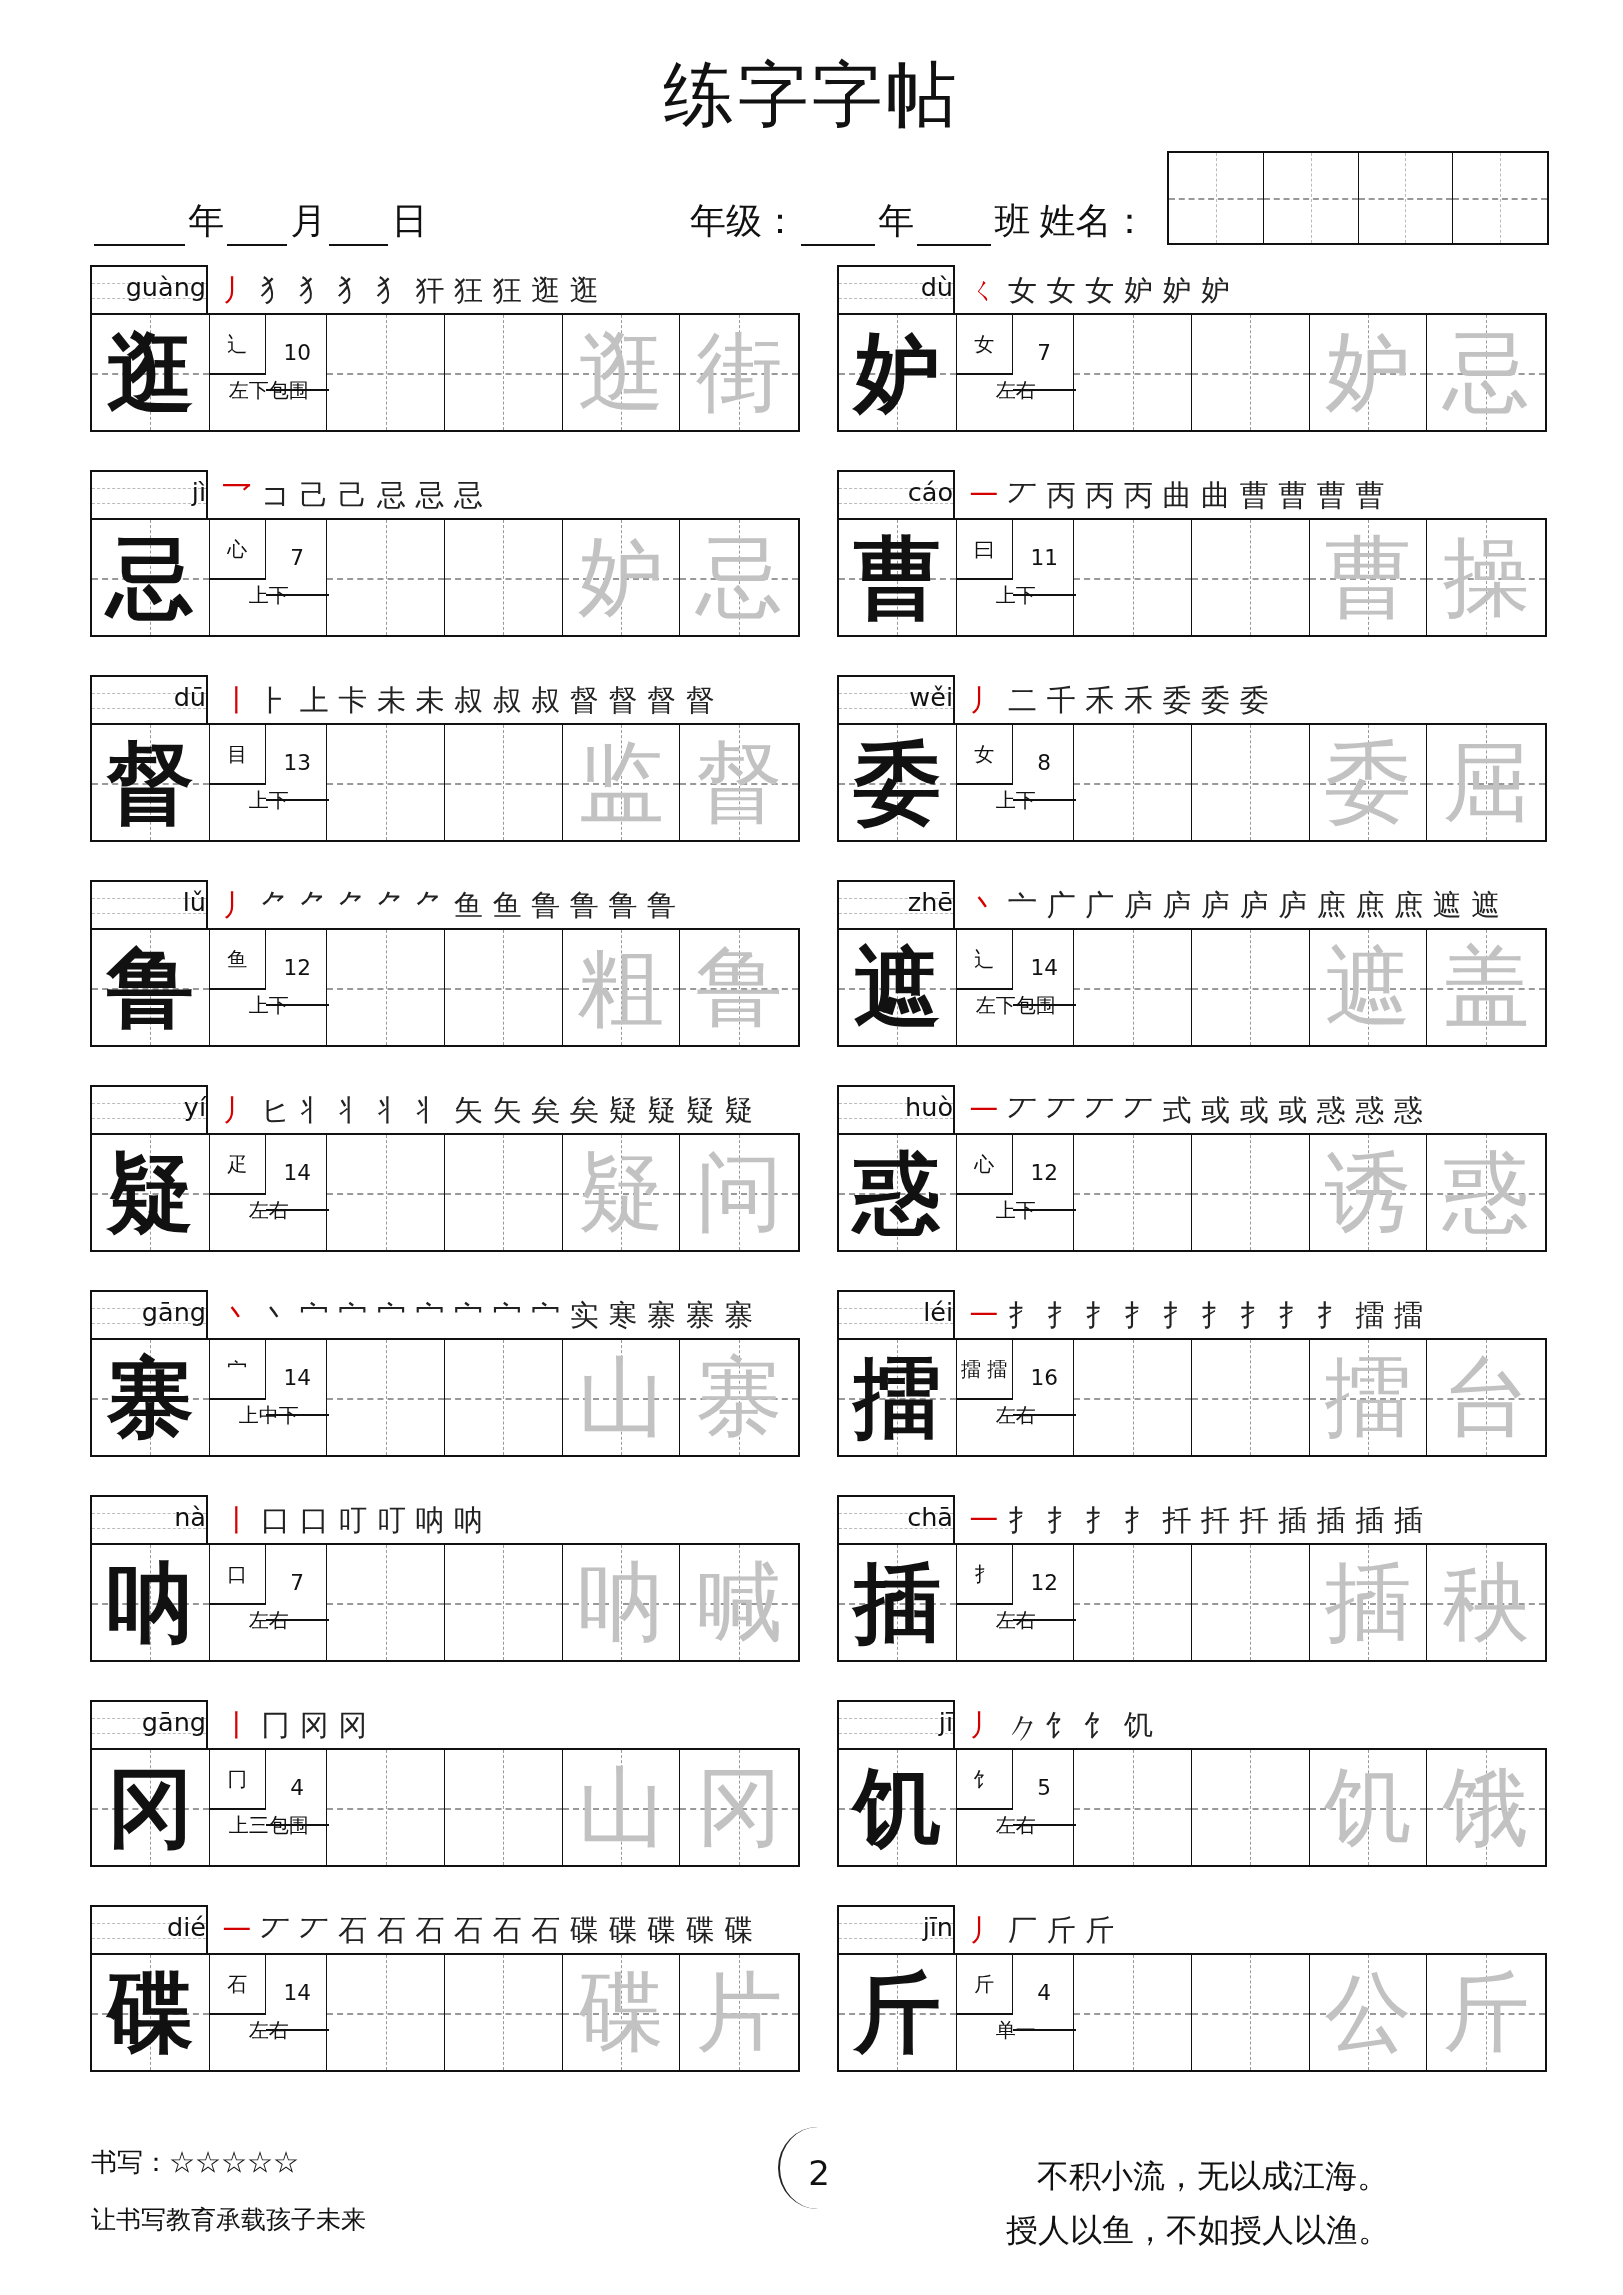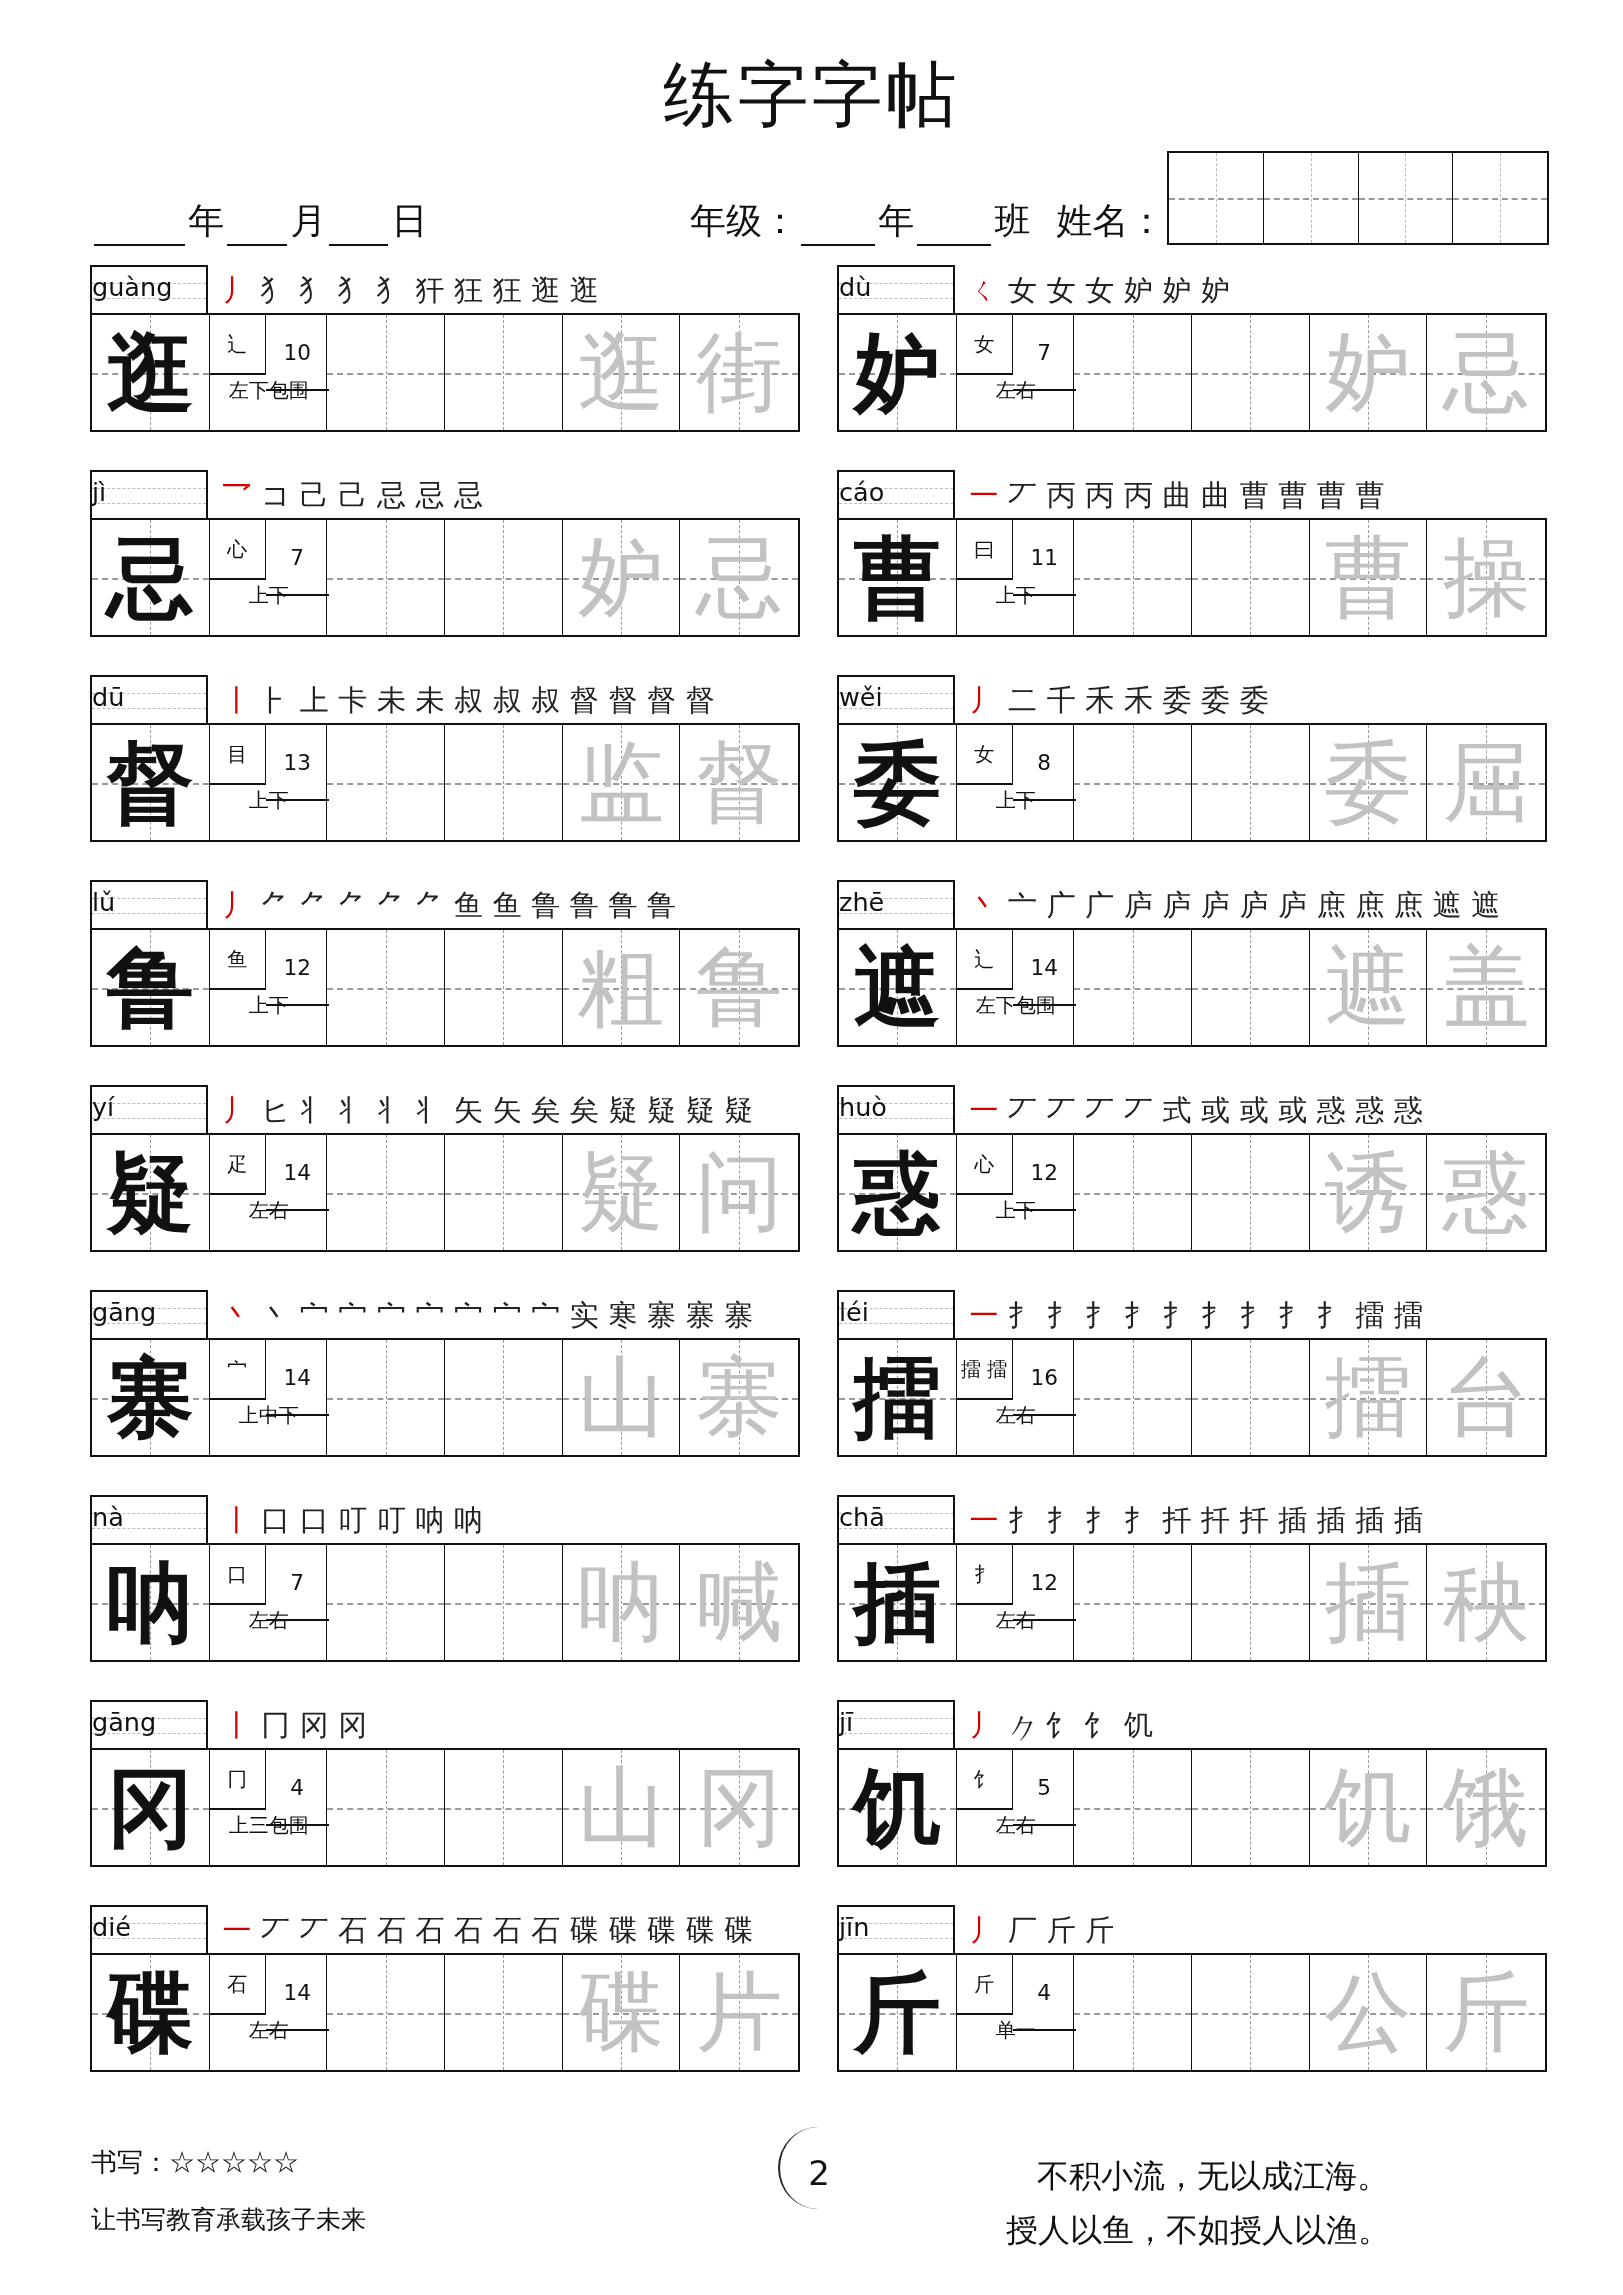--- a/index.html
+++ b/index.html
@@ -20,21 +20,21 @@
   .namebox .nb-cell::after { content: ""; position: absolute; top: 50%; left: 0; right: 0; border-top: 2.3px dashed #999; }
 
   .col { position: absolute; top: 265px; width: 710px; }
   .col-left { left: 90px; }
   .col-right { left: 837px; }
 
   .entry { position: relative; height: 205px; }
   .py-box { position: absolute; left: 0; top: 0; width: 118px; height: 49px; border: 2.3px solid #111; border-bottom: none; background: #fff; }
   .py-box .ln1, .py-box .ln2 { position: absolute; left: 0; right: 0; border-top: 1.5px dashed #bbb; }
   .py-box .ln1 { top: 15.5px; } .py-box .ln2 { top: 31px; }
-  .py-text { position: absolute; left: 0; right: 0; top: 4.6px; text-align: left; font-size: 25.5px; font-family: "DejaVu Sans", sans-serif; }
+  .py-text { position: absolute; left: 0; right: 0; top: 4.6px; text-align: right; font-size: 25.5px; font-family: "DejaVu Sans", sans-serif; }
 
   .strokes { position: absolute; left: 130px; top: 3.1px; height: 45px; display: flex; align-items: center; gap: 4.6px; font-size: 29px; font-family: "DejaVu Serif", serif; color: #222; white-space: nowrap; }
   .strokes span { display: inline-block; min-width: 34px; text-align: center; }
   .strokes span.first { color: #d40000; }
 
   .grid { position: absolute; left: 0; top: 48px; width: 710px; height: 119px; border: 2.3px solid #111; display: flex; }
   .g-cell { position: relative; width: 118px; height: 100%; border-right: 1.5px solid #111; }
   .g-cell:last-child { border-right: none; }
   .g-cell.guides::before { content: ""; position: absolute; left: 50%; top: 0; bottom: 0; border-left: 1.5px dashed #999; }
   .g-cell.guides::after { content: ""; position: absolute; top: 50%; left: 0; right: 0; border-top: 2.3px dashed #999; }
@@ -69,21 +69,21 @@
   <span class="blank" style="width:59px"></span>
   <span>日</span>
 </div>
 
 <div class="info info-right">
   <span>年级：</span>
   <span class="blank" style="width:74px"></span>
   <span>年</span>
   <span class="blank" style="width:74px"></span>
   <span>班</span>
-  <span style="margin-left:26px">姓名：</span>
+  <span style="margin-left:9px">姓名：</span>
 </div>
 
 <div class="namebox">
   <div class="nb-cell"></div>
   <div class="nb-cell"></div>
   <div class="nb-cell"></div>
   <div class="nb-cell"></div>
 </div>
 
 <div class="col col-left" id="colL">

